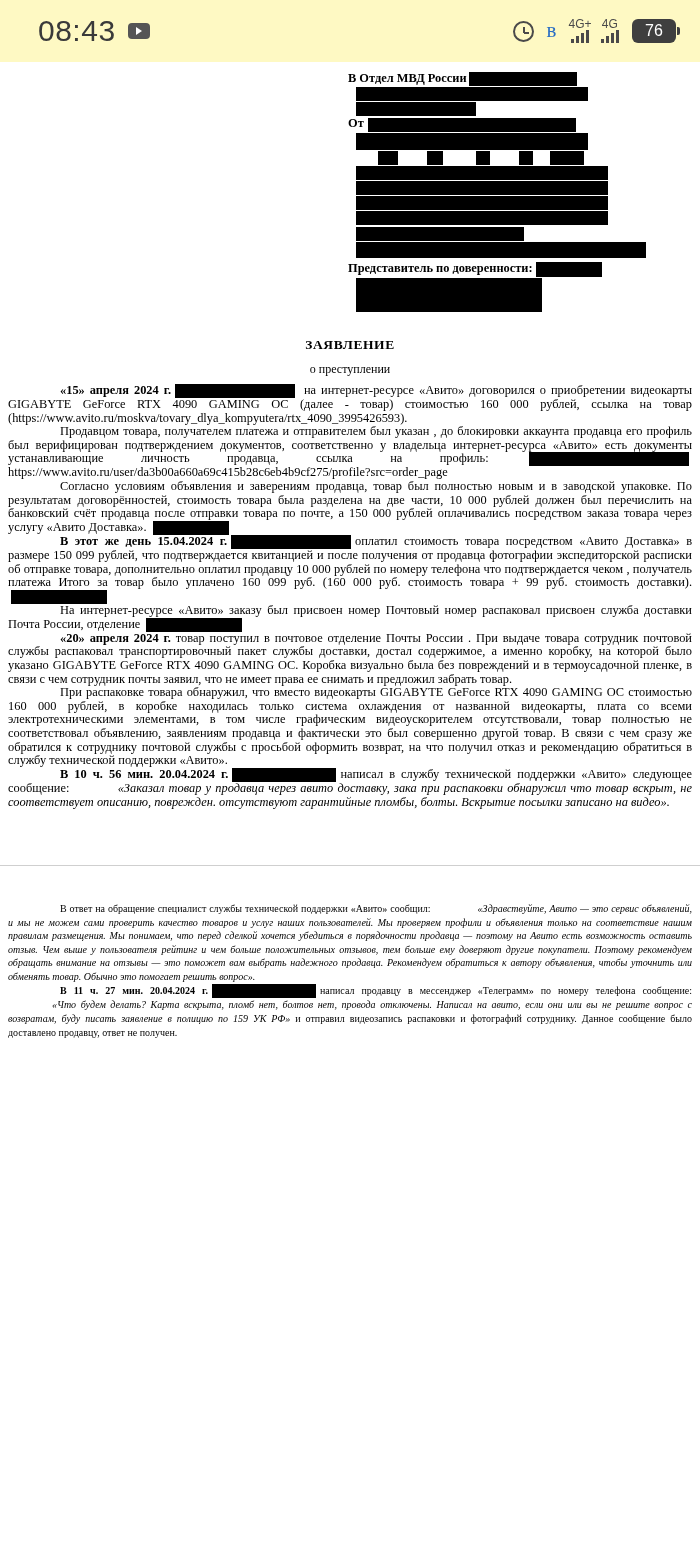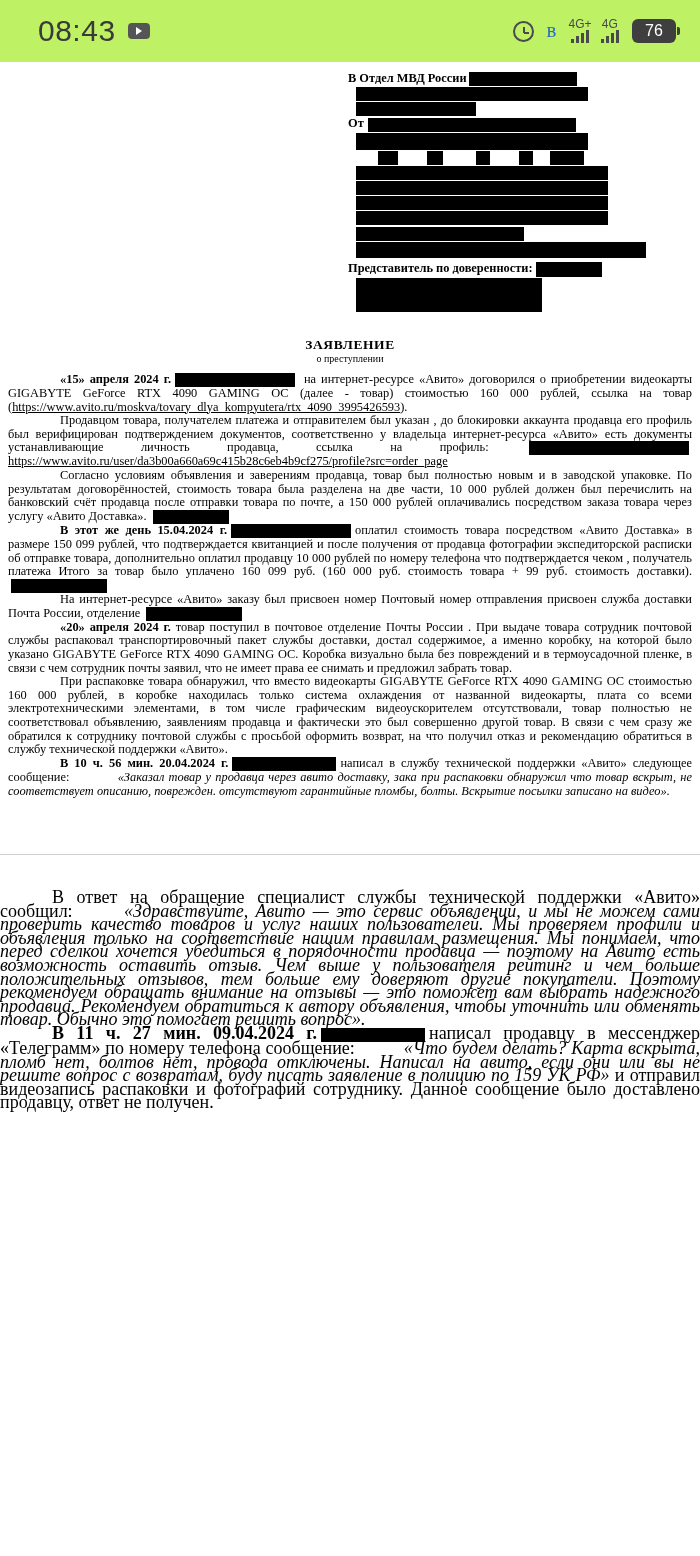--- a/index.html
+++ b/index.html
@@ -9,21 +9,21 @@
     height: 1556px;
     background: #ffffff;
     font-family: "Liberation Serif", serif;
     overflow: hidden;
     position: relative;
   }
 
   
   .statusbar {
     height: 62px;
-    background: #bef264;
+    background: #fef9c3;
     display: flex;
     align-items: center;
     padding: 0 18px;
     position: relative;
   }
   .sb-clock {
     font-family: "Liberation Sans", sans-serif;
     font-size: 30px;
     color: #3a3a3a;
     letter-spacing: 0.5px;
@@ -107,31 +107,31 @@
   .blk { background:#000; display:inline-block; vertical-align:middle; }
   .hdr { padding-left: 340px; }
   .hdr .line { margin-bottom: 1px; white-space: nowrap; }
   .hdr b { font-weight: bold; }
 
   .title {
     text-align: center;
     margin-top: 26px;
   }
   .title .t1 { font-weight: bold; font-size: 13.5px; letter-spacing: .6px; }
-  .title .t2 { font-size: 10px; margin-top: 1px; }
+  .title .t2 { font-size: 12px; margin-top: 12px; }
 
   p.para { margin: 0 0 0 0; text-indent: 52px; }
-  .lnk { text-decoration: underline; color: #000; }
+  .lnk { color: #000; }
   .bold { font-weight: bold; }
   .ital { font-style: italic; margin-left: 44px; }
 
   .gap-lg { height: 56px; }
   .hairline { height: 1px; background: #cfcfcf; margin: 0; }
 
-  .bottom-part { padding: 0 0; font-size: 18px; line-height: 13.6px; text-align: justify; }
+  .bottom-part { padding: 0 8px; font-size: 10px; line-height: 13.6px; text-align: justify; }
 </style>
 </head>
 <body>
 
 <div class="statusbar">
   <div class="sb-clock">08:43</div>
   <div class="sb-yt"></div>
   <div class="sb-right">
     <span class="ic ic-alarm"></span>
     <span class="ic ic-bt">ʙ</span>
@@ -208,21 +208,21 @@
     <p class="para">
       <span>Согласно условиям объявления и заверениям продавца, товар был полностью новым и в заводской упаковке. По результатам договорённостей, стоимость товара была разделена на две части, 10 000 рублей должен был перечислить на банковский счёт продавца после отправки товара по почте, а 150 000 рублей оплачивались посредством заказа товара через услугу «Авито Доставка».</span>
       <span class="blk" style="width:76px;height:14px;margin:0 3px"></span>
     </p>
 
     <p class="para">
       <span class="bold">В этот же день 15.04.2024 г.</span><span class="blk" style="width:120px;height:14px;margin:0 4px"></span><span>оплатил стоимость товара посредством «Авито Доставка» в размере 150 099 рублей, что подтверждается квитанцией и после получения от продавца фотографии экспедиторской расписки об отправке товара, дополнительно оплатил продавцу 10 000 рублей по номеру телефона что подтверждается чеком , получатель платежа Итого за товар было уплачено 160 099 руб. (160 000 руб. стоимость товара + 99 руб. стоимость доставки).</span><span class="blk" style="width:96px;height:14px;margin:0 3px"></span>
     </p>
 
     <p class="para">
-      <span>На интернет-ресурсе «Авито» заказу был присвоен номер Почтовый номер отправления присвоен служба доставки Почта России, отделение</span>
+      <span>На интернет-ресурсе «Авито» заказу был присвоен номер Почтовый номер распаковал присвоен служба доставки Почта России, отделение</span>
       <span class="blk" style="width:96px;height:14px;margin:0 3px"></span>
     </p>
 
     <p class="para">
       <span class="bold">«20» апреля 2024 г.</span>
       <span>товар поступил в почтовое отделение Почты России . При выдаче товара сотрудник почтовой службы распаковал транспортировочный пакет службы доставки, достал содержимое, а именно коробку, на которой было указано GIGABYTE GeForce RTX 4090 GAMING OC. Коробка визуально была без повреждений и в термоусадочной пленке, в связи с чем сотрудник почты заявил, что не имеет права ее снимать и предложил забрать товар.</span>
     </p>
 
 
     <p class="para">
@@ -240,17 +240,17 @@
 <div class="gap-lg"></div>
 <div class="hairline"></div>
 <div style="height:36px"></div>
 
 <div class="bottom-part">
   <p class="para">
     <span>В ответ на обращение специалист службы технической поддержки «Авито» сообщил:</span>
     <span class="ital">«Здравствуйте, Авито — это сервис объявлений, и мы не можем сами проверить качество товаров и услуг наших пользователей. Мы проверяем профили и объявления только на соответствие нашим правилам размещения. Мы понимаем, что перед сделкой хочется убедиться в порядочности продавца — поэтому на Авито есть возможность оставить отзыв. Чем выше у пользователя рейтинг и чем больше положительных отзывов, тем больше ему доверяют другие покупатели. Поэтому рекомендуем обращать внимание на отзывы — это поможет вам выбрать надежного продавца. Рекомендуем обратиться к автору объявления, чтобы уточнить или обменять товар. Обычно это помогает решить вопрос».</span>
   </p>
   <p class="para">
-    <span class="bold">В 11 ч. 27 мин. 09.04.2024 г.</span><span class="blk" style="width:104px;height:14px;margin:0 4px"></span><span>написал продавцу в мессенджер «Телеграмм» по номеру телефона сообщение:</span>
+    <span class="bold">В 11 ч. 27 мин. 20.04.2024 г.</span><span class="blk" style="width:104px;height:14px;margin:0 4px"></span><span>написал продавцу в мессенджер «Телеграмм» по номеру телефона сообщение:</span>
     <span class="ital">«Что будем делать? Карта вскрыта, пломб нет, болтов нет, провода отключены. Написал на авито, если они или вы не решите вопрос с возвратам, буду писать заявление в полицию по 159 УК РФ»</span>
     <span>и отправил видеозапись распаковки и фотографий сотруднику. Данное сообщение было доставлено продавцу, ответ не получен.</span>
   </p>
 </div>
 
 </body></html>

